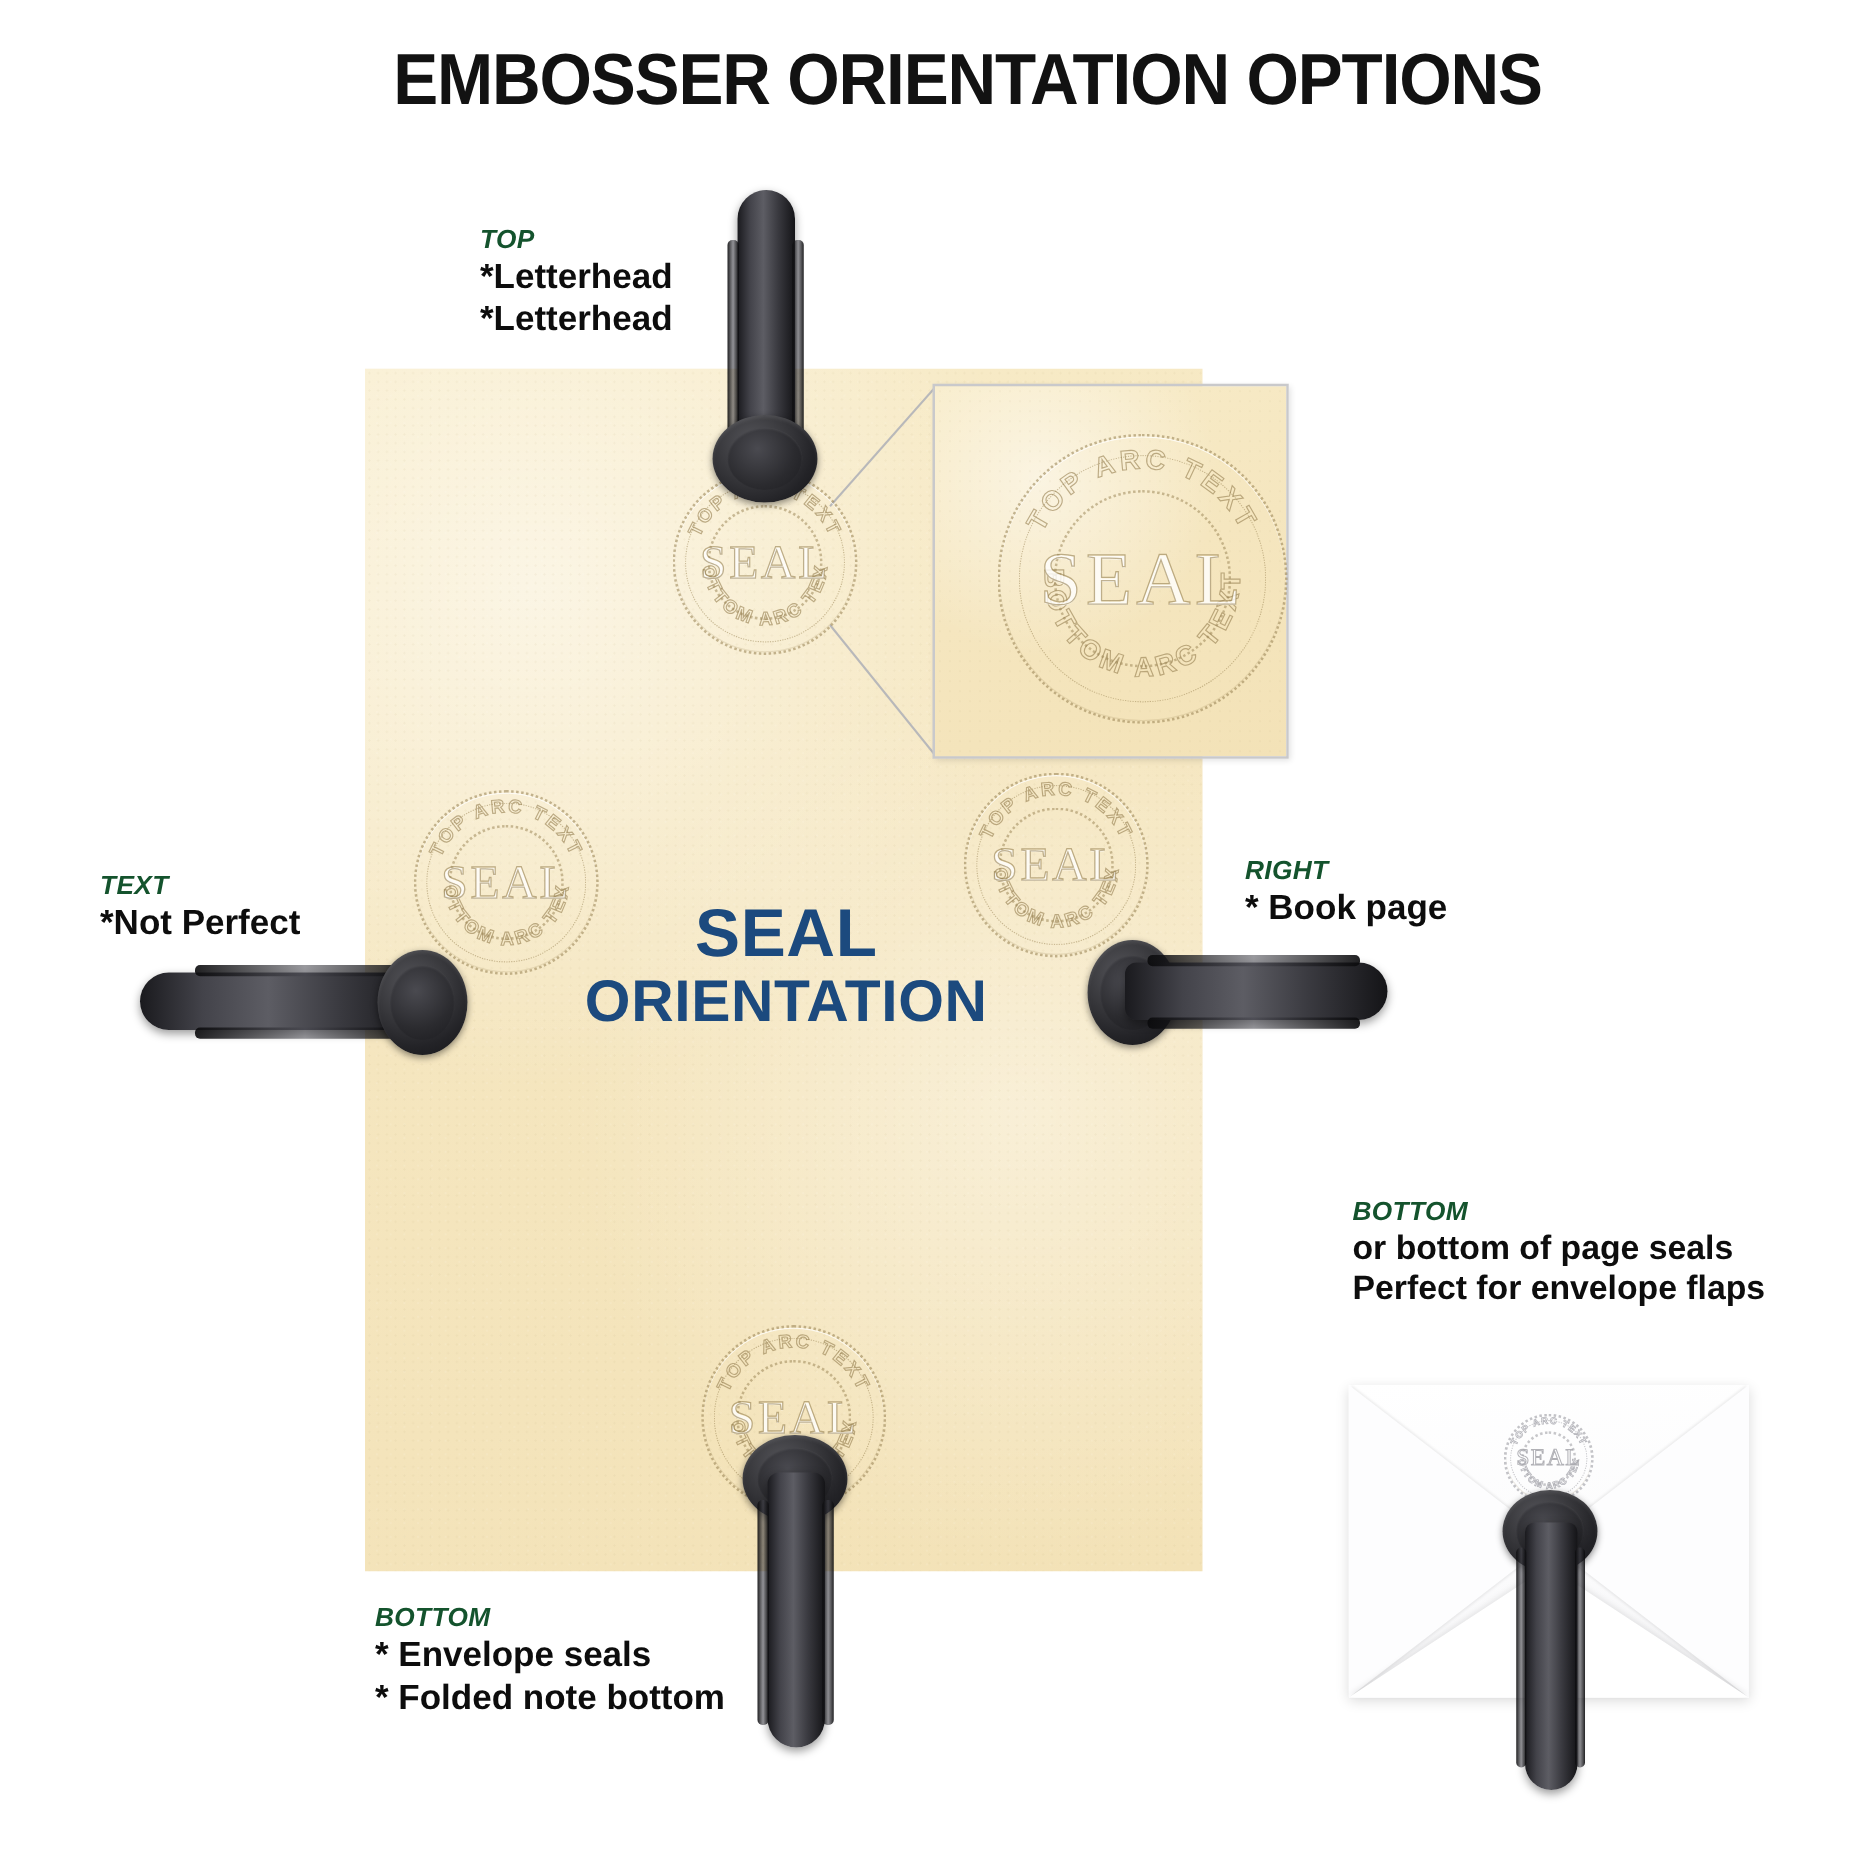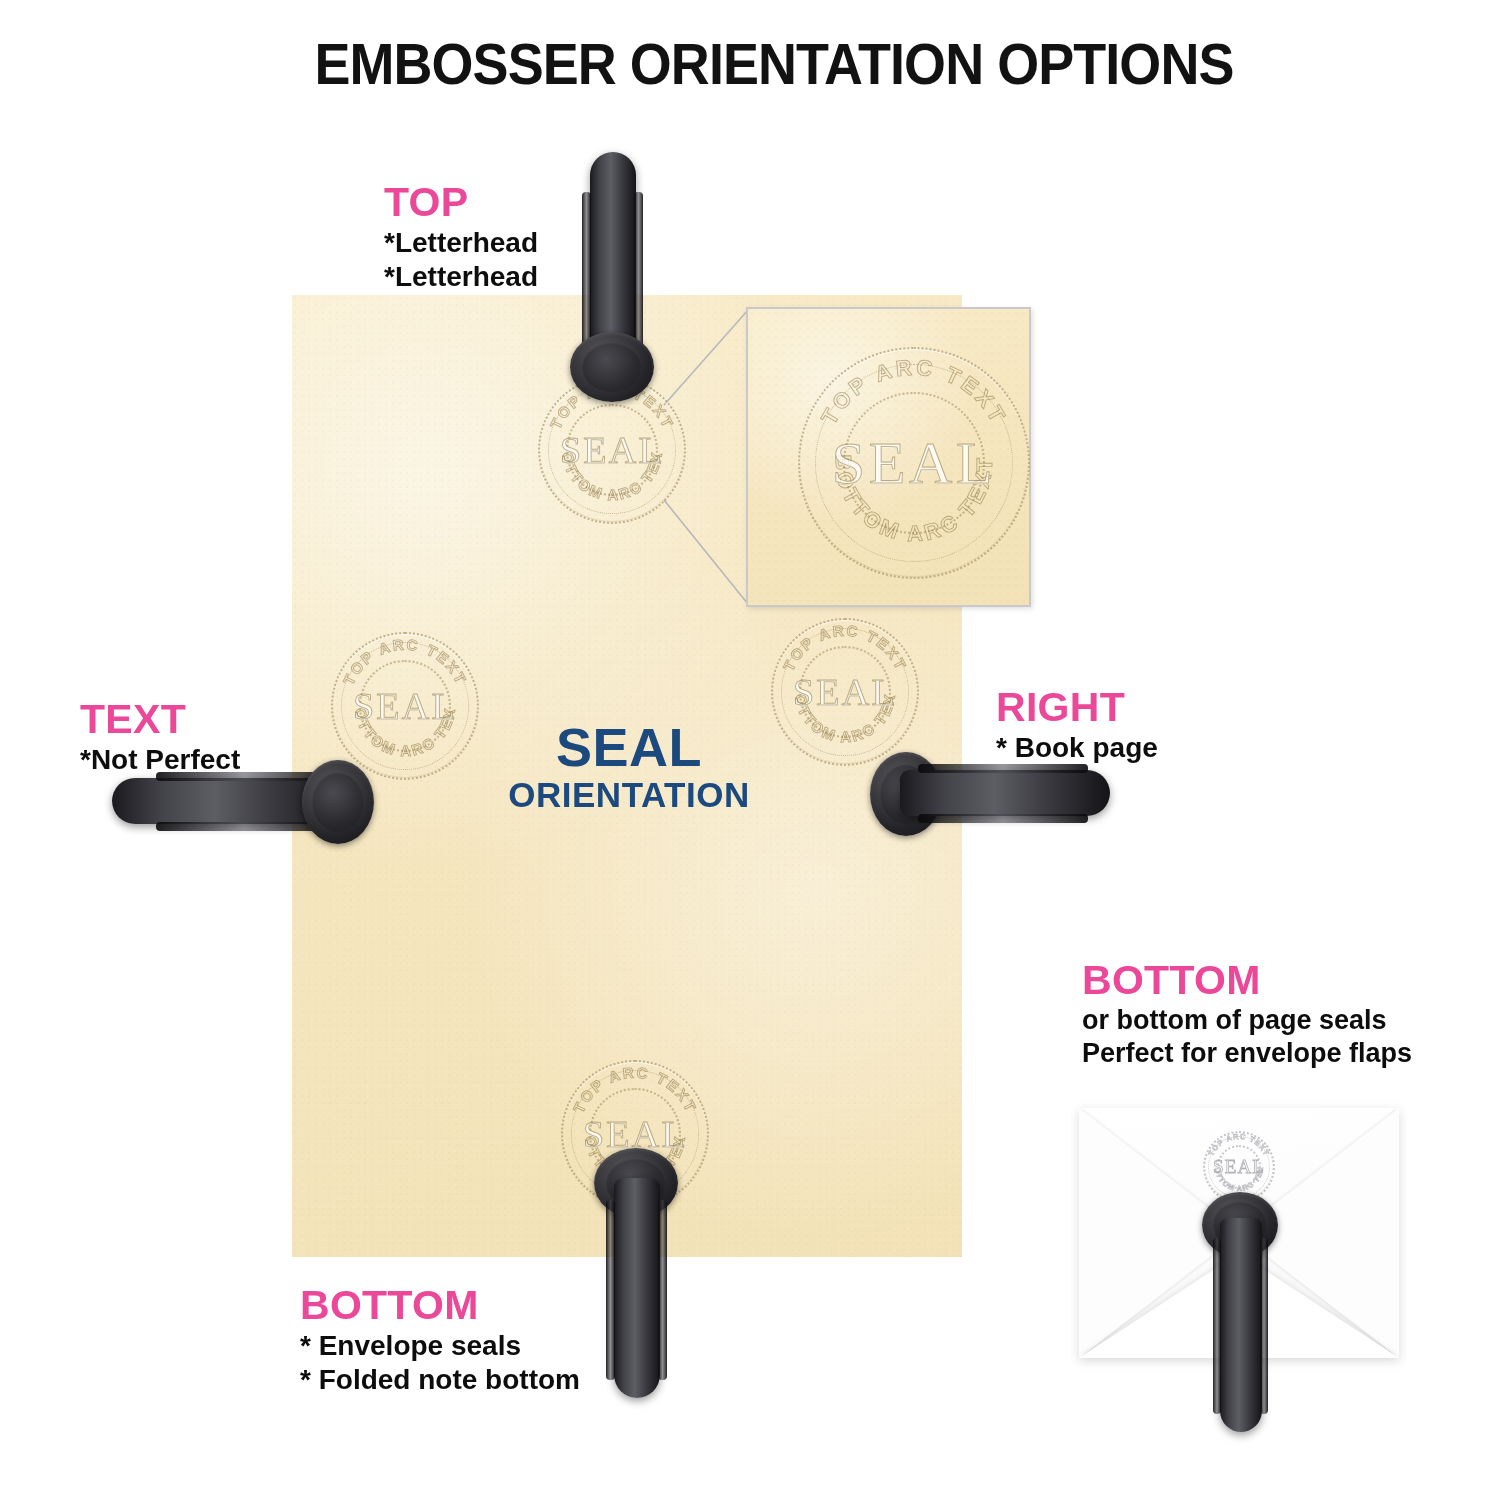--- a/index.html
+++ b/index.html
@@ -186,26 +186,26 @@
     filter:drop-shadow(0 -2px 2px rgba(0,0,0,.08));
   }
 
   
   .center-label{
     position:absolute;left:330px;top:718px;width:550px;
     text-align:center;color:#1c4a7e;
     font-weight:bold;line-height:1.08;
     font-size:54px;letter-spacing:.5px;
   }
-  .center-label .l2{display:block;font-size:35px;}
+  .center-label .l2{display:block;font-size:47px;}
 
   
   .lbl{position:absolute;}
   .lbl .hd{
-    color:#ec4899;font-weight:bold;font-size:41px;letter-spacing:.3px;line-height:1.12;
+    color:#14532d;font-weight:bold;font-size:21px;letter-spacing:.3px;line-height:1.12;font-style:italic;
   }
   .lbl .sub{
     color:#0d0d0d;font-weight:bold;font-size:28px;line-height:1.22;white-space:nowrap;
   }
   #label-top{left:360px;top:180px;}
   #label-left{left:56px;top:697px;}
   #label-right{left:972px;top:685px;}
   #label-bottom-left{left:276px;top:1283px;}
   #label-bottom-right{left:1058px;top:958px;}
   #label-bottom-right .sub{font-size:27px;}

